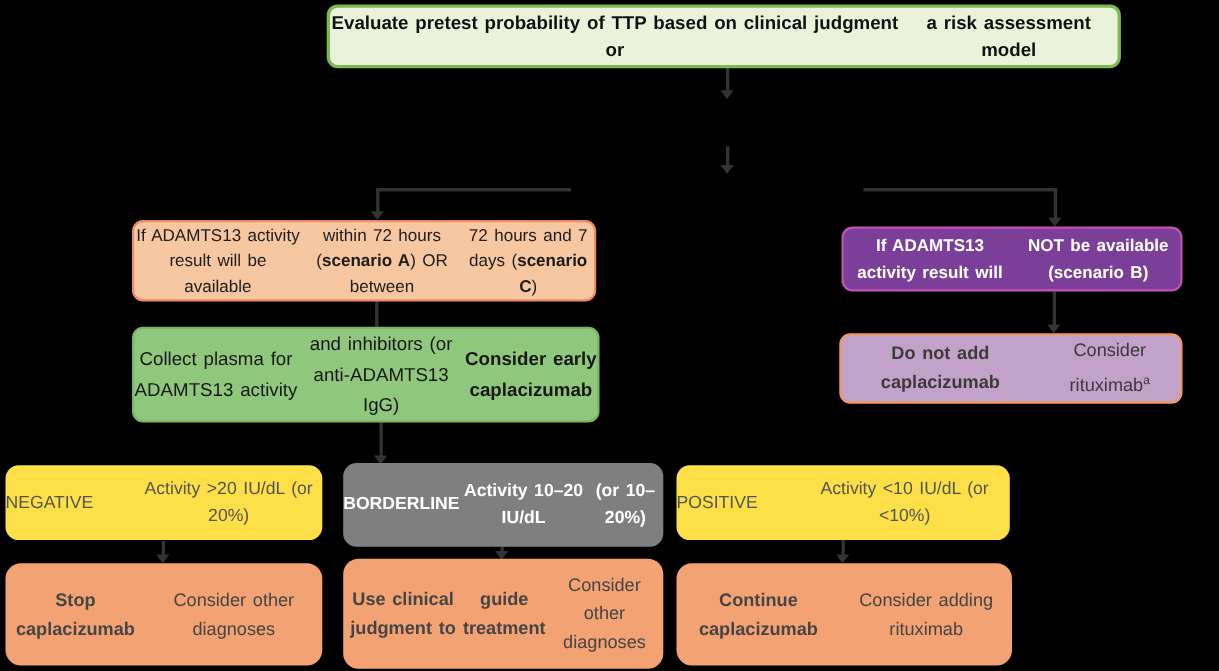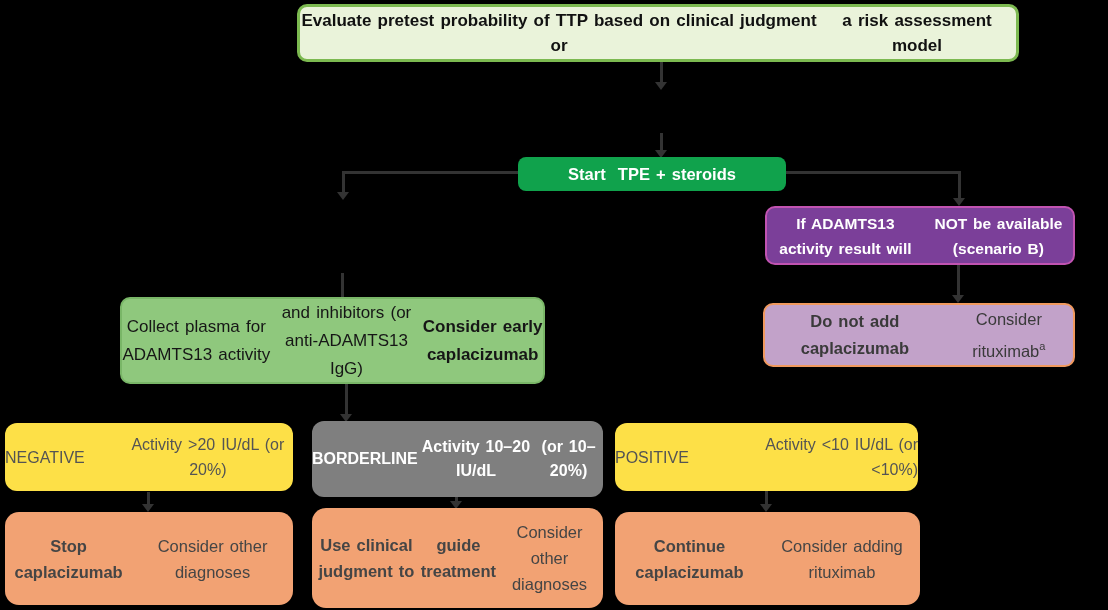--- a/index.html
+++ b/index.html
@@ -62,21 +62,21 @@
   .gray-light {
     background:#fde047; border-radius:12px;
     color:#545454; font-size:16px; font-weight:normal; line-height:25px;gap:38px;
   }
   .negative { left:5px; top:423px; width:288px; height:68px; }
   .borderline {
     left:312px; top:421px; width:291px; height:76px;
     background:#7f7f7f; border-radius:12px;
     color:#fff; font-size:16px; font-weight:bold; line-height:24px;
   }
-  .positive { left:615px; top:423px; width:303px; height:68px;text-align:right; }
+  .positive { left:615px; top:423px; width:303px; height:68px; }
   .orange {
     background:#f2a273; border-radius:14px;
     color:#454545; font-size:16.5px; line-height:26px;
   }
   .stop { left:5px; top:512px; width:288px; height:93px; }
   .judgment { left:312px; top:508px; width:291px; height:100px; }
   .continue { left:615px; top:512px; width:305px; height:93px; }
 
   .vline { position:absolute; width:3px; background:#333333; }
   .hline { position:absolute; height:3px; background:#333333; }
@@ -123,24 +123,26 @@
 
   <div class="vline" style="left:765px; top:491px; height:14px;"></div>
   <div class="arrow-down" style="left:760px; top:504px;"></div>
 
   <div class="box evaluate">
     <span>Evaluate pretest probability of TTP based on clinical judgment or</span>
     <span>a risk assessment model</span>
   </div>
 
 
-  <div class="box tpe">
-    <span>Start  TPE + steroids</span>
+
+  <div class="box scenario-ac">
+    <span>If ADAMTS13 activity result will be available</span>
+    <span><span>within 72 hours (</span><span class="b">scenario A</span><span>) OR between</span></span>
+    <span><span>72 hours and 7 days (</span><span class="b">scenario C</span><span>)</span></span>
   </div>
-
 
   <div class="box collect">
     <span>Collect plasma for ADAMTS13 activity</span>
     <span>and inhibitors (or anti-ADAMTS13 IgG)</span>
     <span class="b">Consider early caplacizumab</span>
   </div>
 
   <div class="box scenario-b">
     <span>If ADAMTS13 activity result will</span>
     <span>NOT be available (scenario B)</span>

